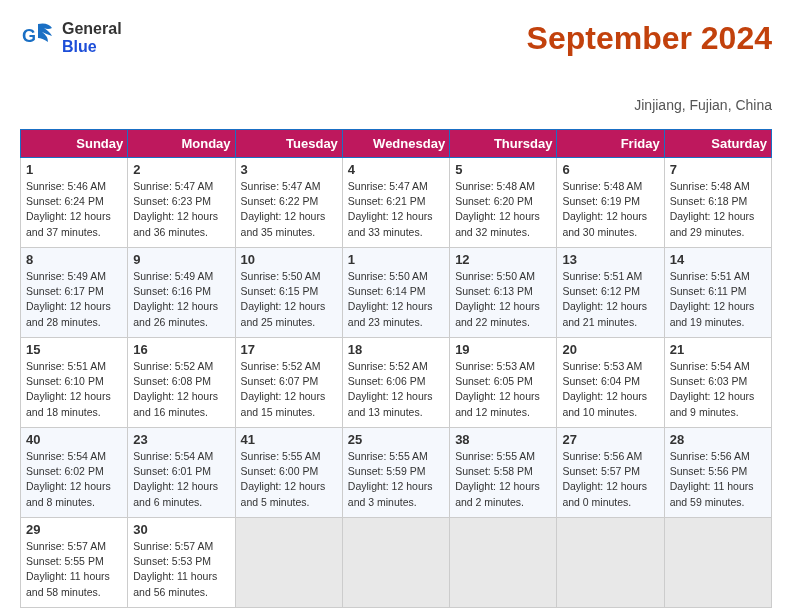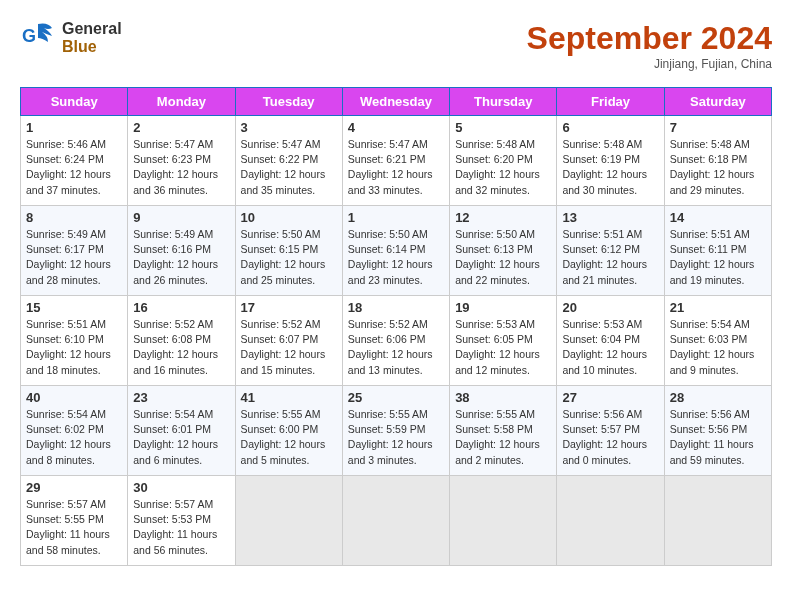--- a/index.html
+++ b/index.html
@@ -31,34 +31,35 @@
       width: 36px;
       height: 36px;
     }
     .title-block { text-align: right; }
     .month-title {
       font-size: 32px;
       font-weight: bold;
       color: #c2410c;
     }
     .location {
-      font-size: 12px;
+      font-size: 14px;
       color: #555;
+      margin-top: 40px;
     }
     table {
       width: 100%;
       border-collapse: collapse;
       table-layout: fixed;
     }
     thead th {
-      background: #d946ef;
+      background: #be185d;
       color: #fff;
       padding: 6px 4px;
       font-size: 13px;
-      text-align: center;
+      text-align: right;
       border: 1px solid #1a6fc4;
     }
     tbody td {
       vertical-align: top;
       border: 1px solid #ccc;
       padding: 4px 5px;
       font-size: 10.5px;
       color: #333;
       height: 90px;
       background: #fff;
@@ -80,21 +81,21 @@
   <div class="logo">
     <svg class="logo-icon" viewBox="0 0 36 36">
       <rect x="0" y="0" width="36" height="36" fill="white"></rect>
 
       <text x="2" y="22" font-size="18" font-weight="bold" fill="#1a6fc4" font-family="Arial">G</text>
 
       <path d="M18 4 Q28 2 32 8 Q28 10 24 8 Q30 12 32 16 Q26 14 22 12 Q28 16 28 22 Q22 18 18 18" fill="#1a6fc4"></path>
     </svg>
     <div class="logo-text">
       <div>General</div>
-      <div style="color:#a16207;">Blue</div>
+      <div style="color:#1d4ed8;">Blue</div>
     </div>
   </div>
   <div class="title-block">
     <div class="month-title">September 2024</div>
     <div class="location">Jinjiang, Fujian, China</div>
   </div>
 </div>
 
 <table>
   <thead>

